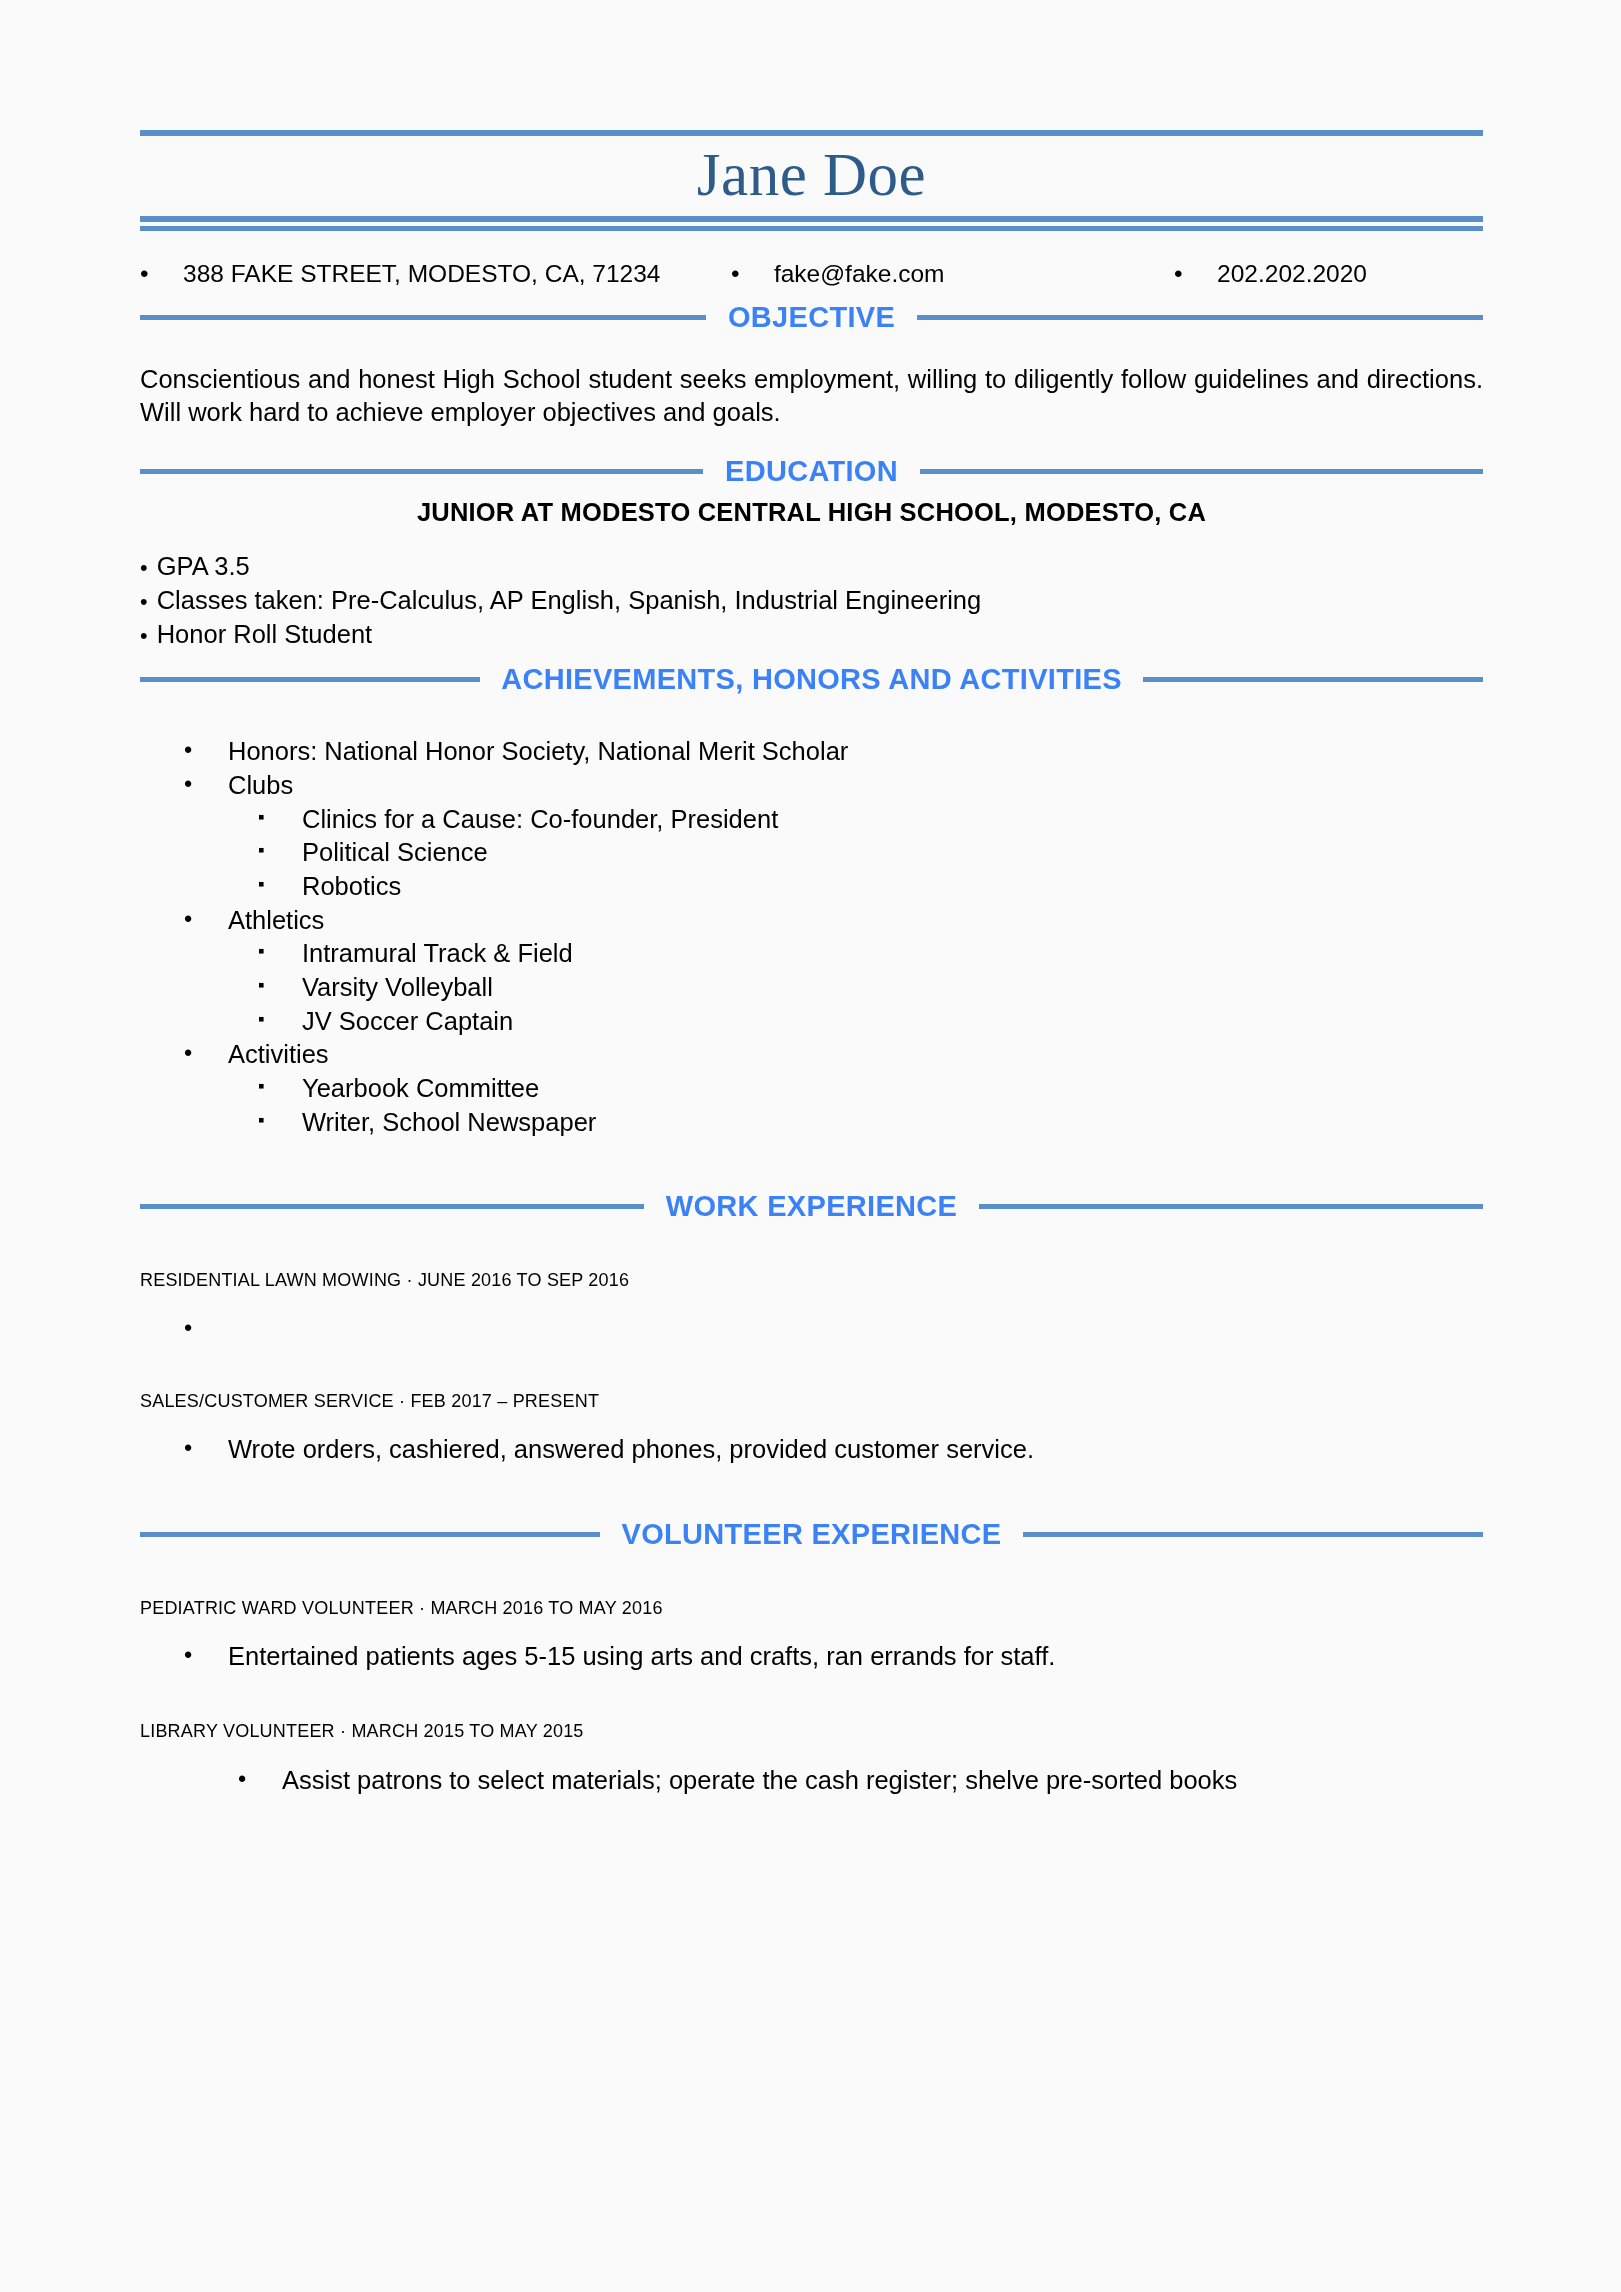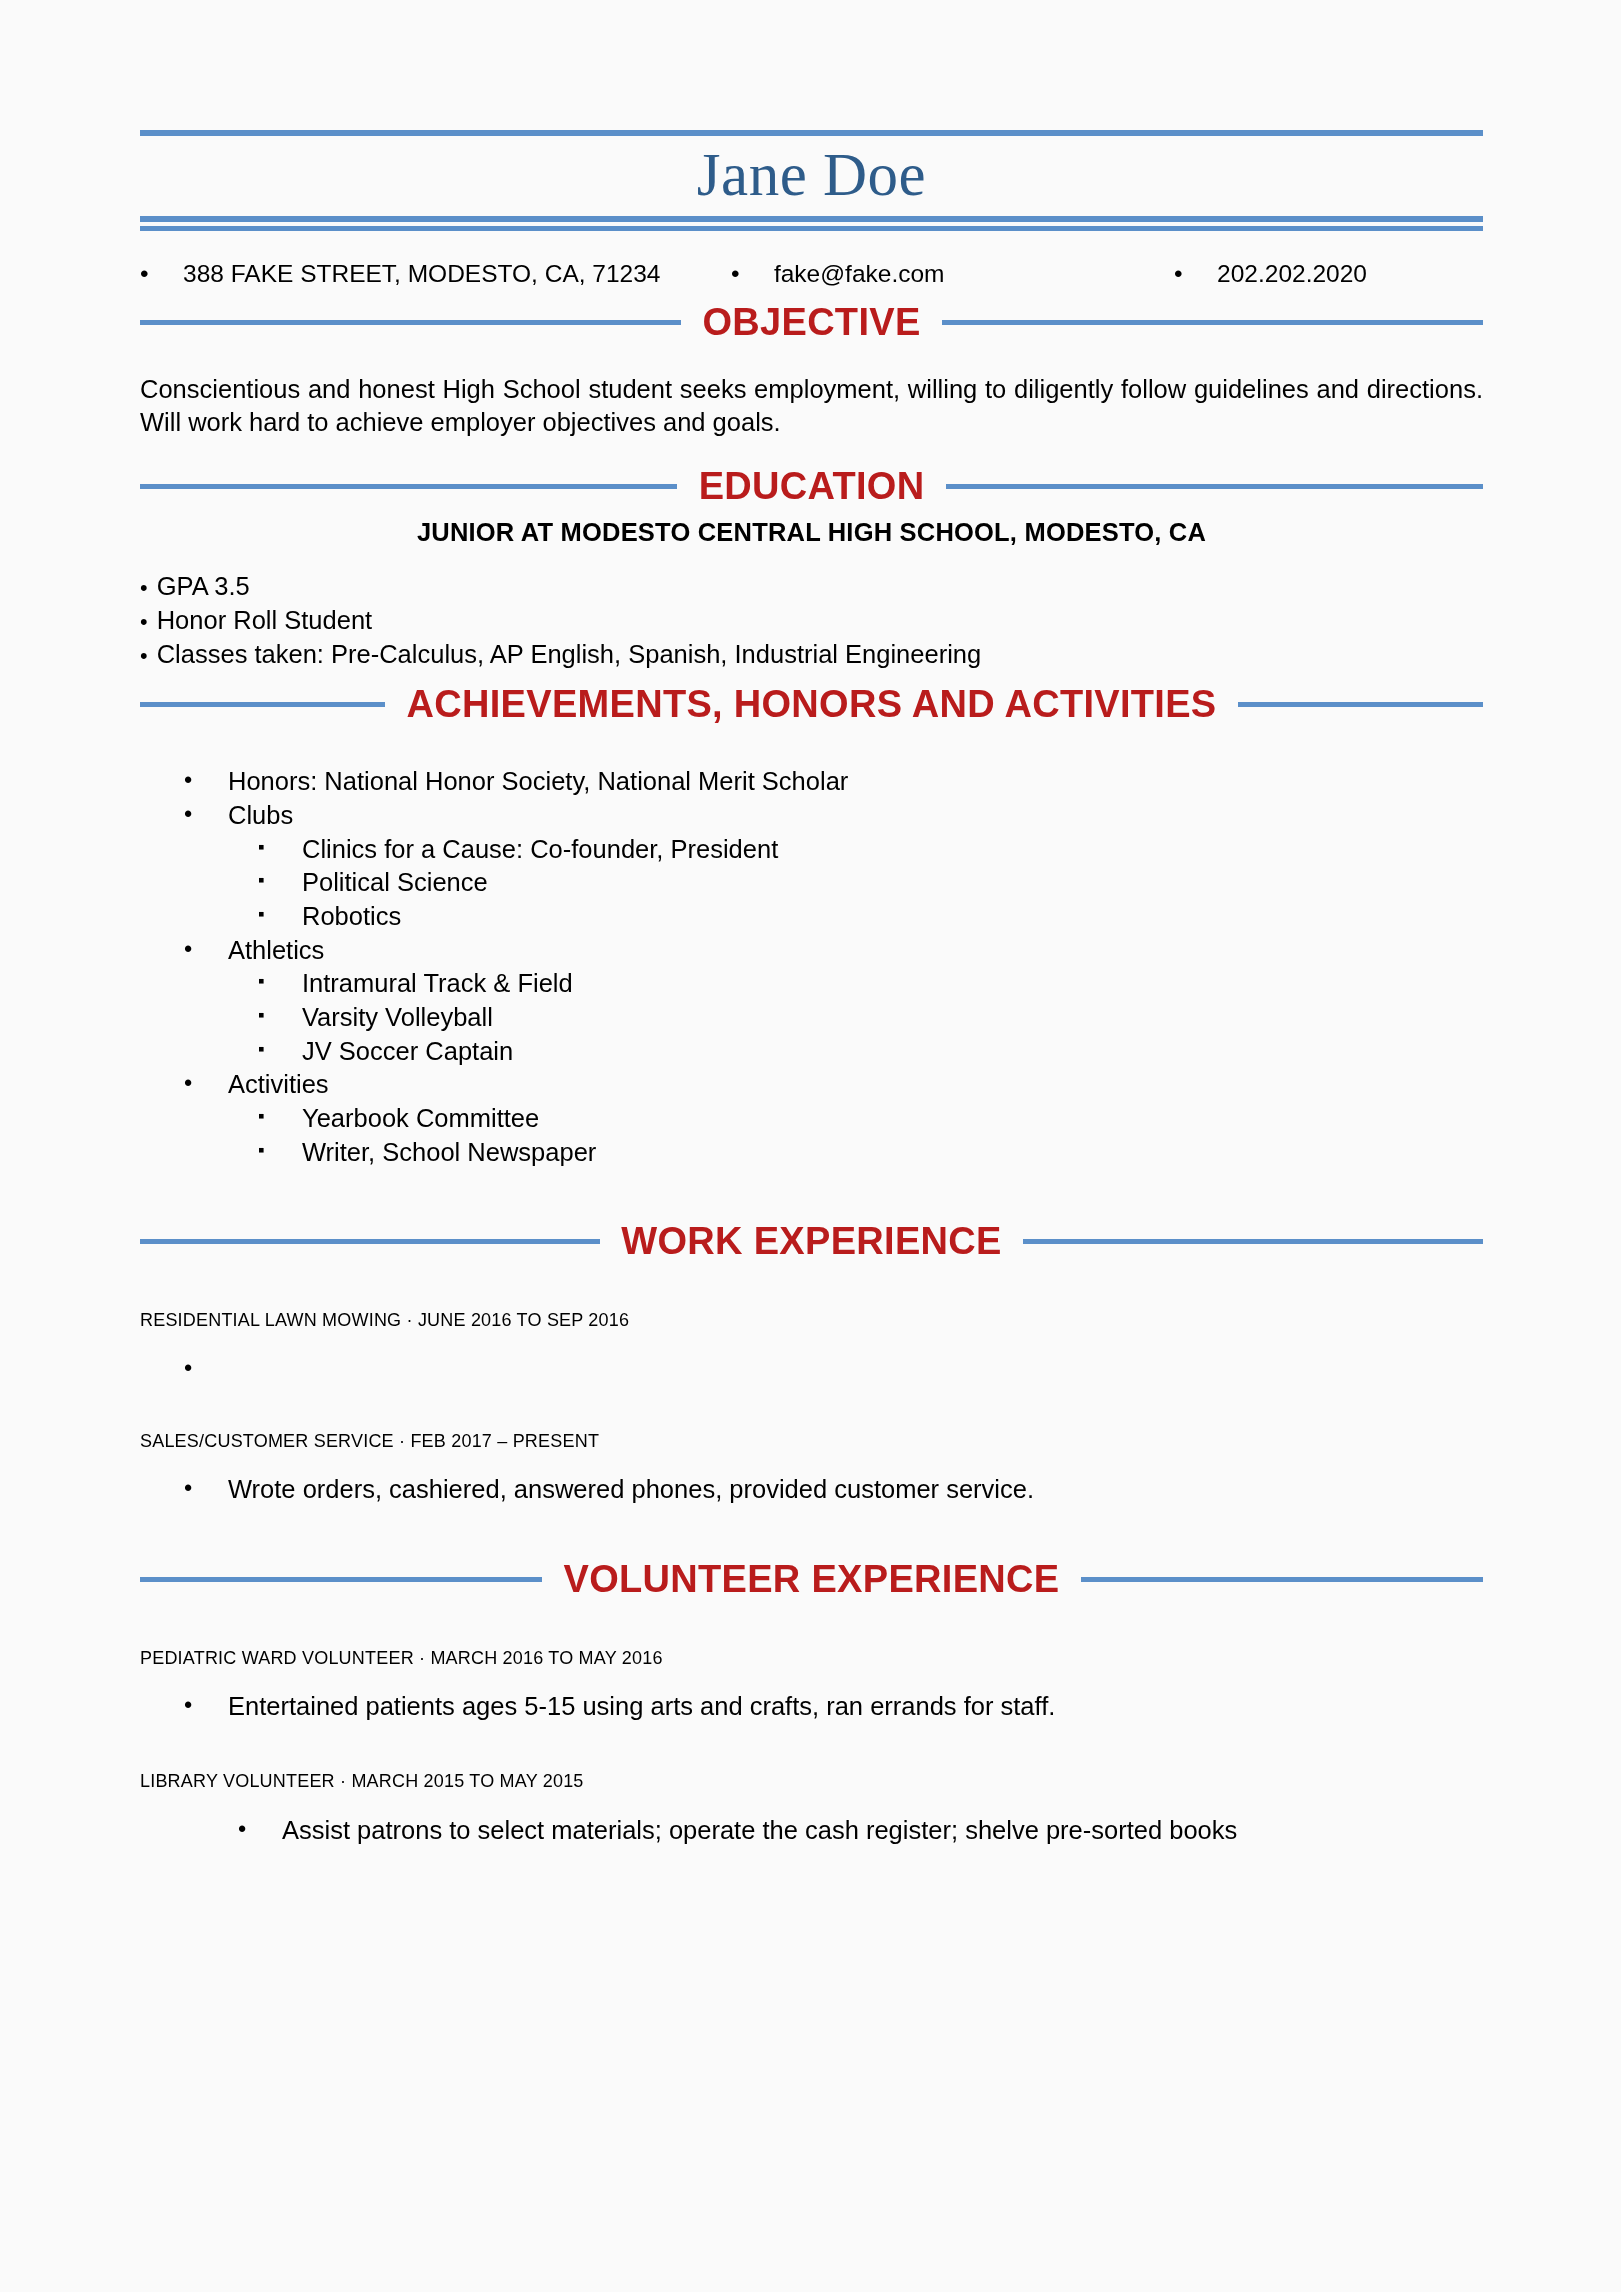--- a/index.html
+++ b/index.html
@@ -86,23 +86,23 @@
   }
   .section-head .hr {
     flex: 1 1 auto;
     height: 4.9px;
     background: #5b8fc9;
     min-width: 19.6px;
   }
   .section-head .stitle {
     flex: 0 0 auto;
     padding: 0 21.6px;
-    font-size: 38px;
+    font-size: 29px;
     font-weight: bold;
-    color: #b91c1c;
+    color: #3b82f6;
     letter-spacing: 0.3px;
     white-space: nowrap;
   }
 
   
   .objective-text {
     font-size: 25.5px;
     line-height: 1.3;
     text-align: justify;
     margin-top: 29px;
@@ -217,24 +217,24 @@
       <span class="hr"></span>
       <span class="stitle">EDUCATION</span>
       <span class="hr"></span>
     </div>
     <div class="edu-school">JUNIOR AT MODESTO CENTRAL HIGH SCHOOL, MODESTO, CA</div>
     <ul class="edu-list">
       <li>
         <span class="b">•</span><span>GPA 3.5</span>
       </li>
       <li>
+        <span class="b">•</span><span>Classes taken: Pre-Calculus, AP English, Spanish, Industrial Engineering</span>
+      </li>
+      <li>
         <span class="b">•</span><span>Honor Roll Student</span>
-      </li>
-      <li>
-        <span class="b">•</span><span>Classes taken: Pre-Calculus, AP English, Spanish, Industrial Engineering</span>
       </li>
     </ul>
 
     <div class="section-head">
       <span class="hr"></span>
       <span class="stitle">ACHIEVEMENTS, HONORS AND ACTIVITIES</span>
       <span class="hr"></span>
     </div>
 
     <ul class="ach-list">

